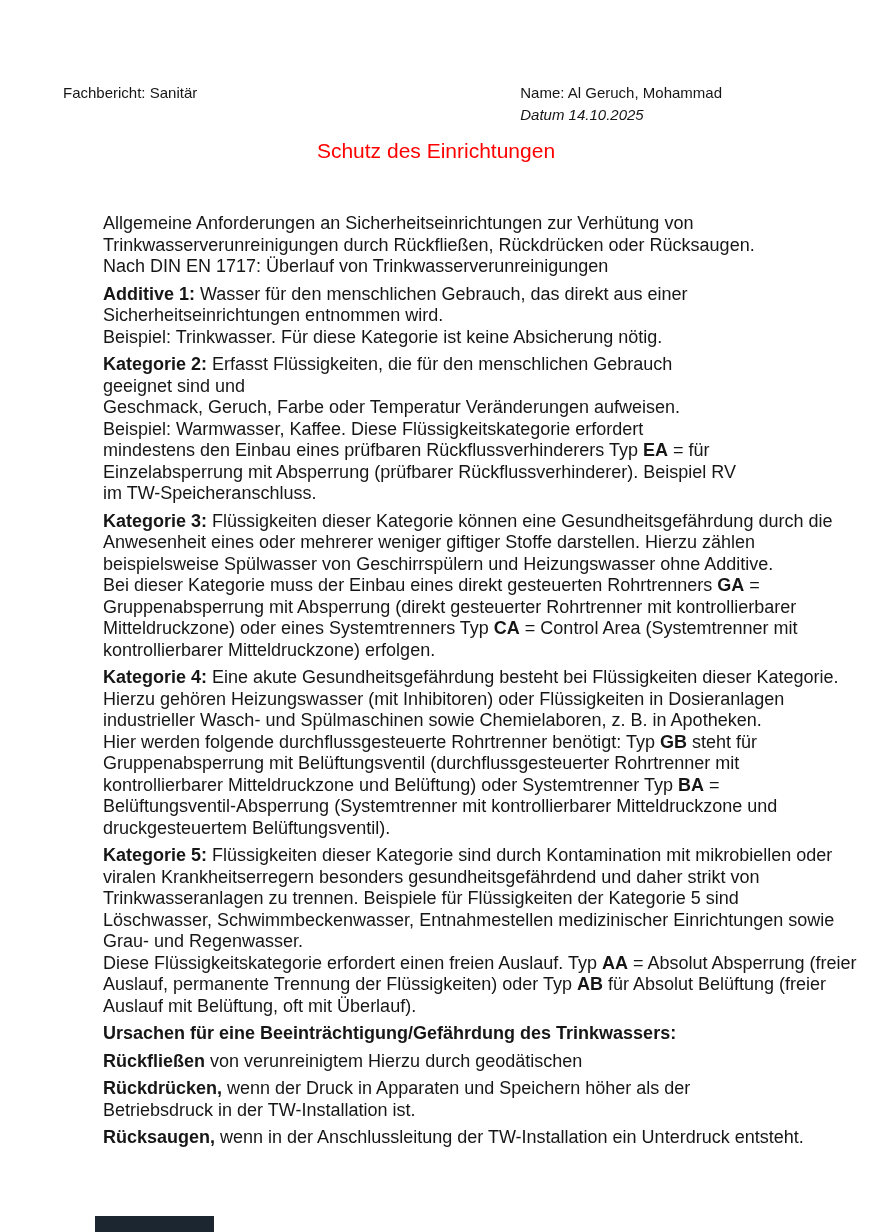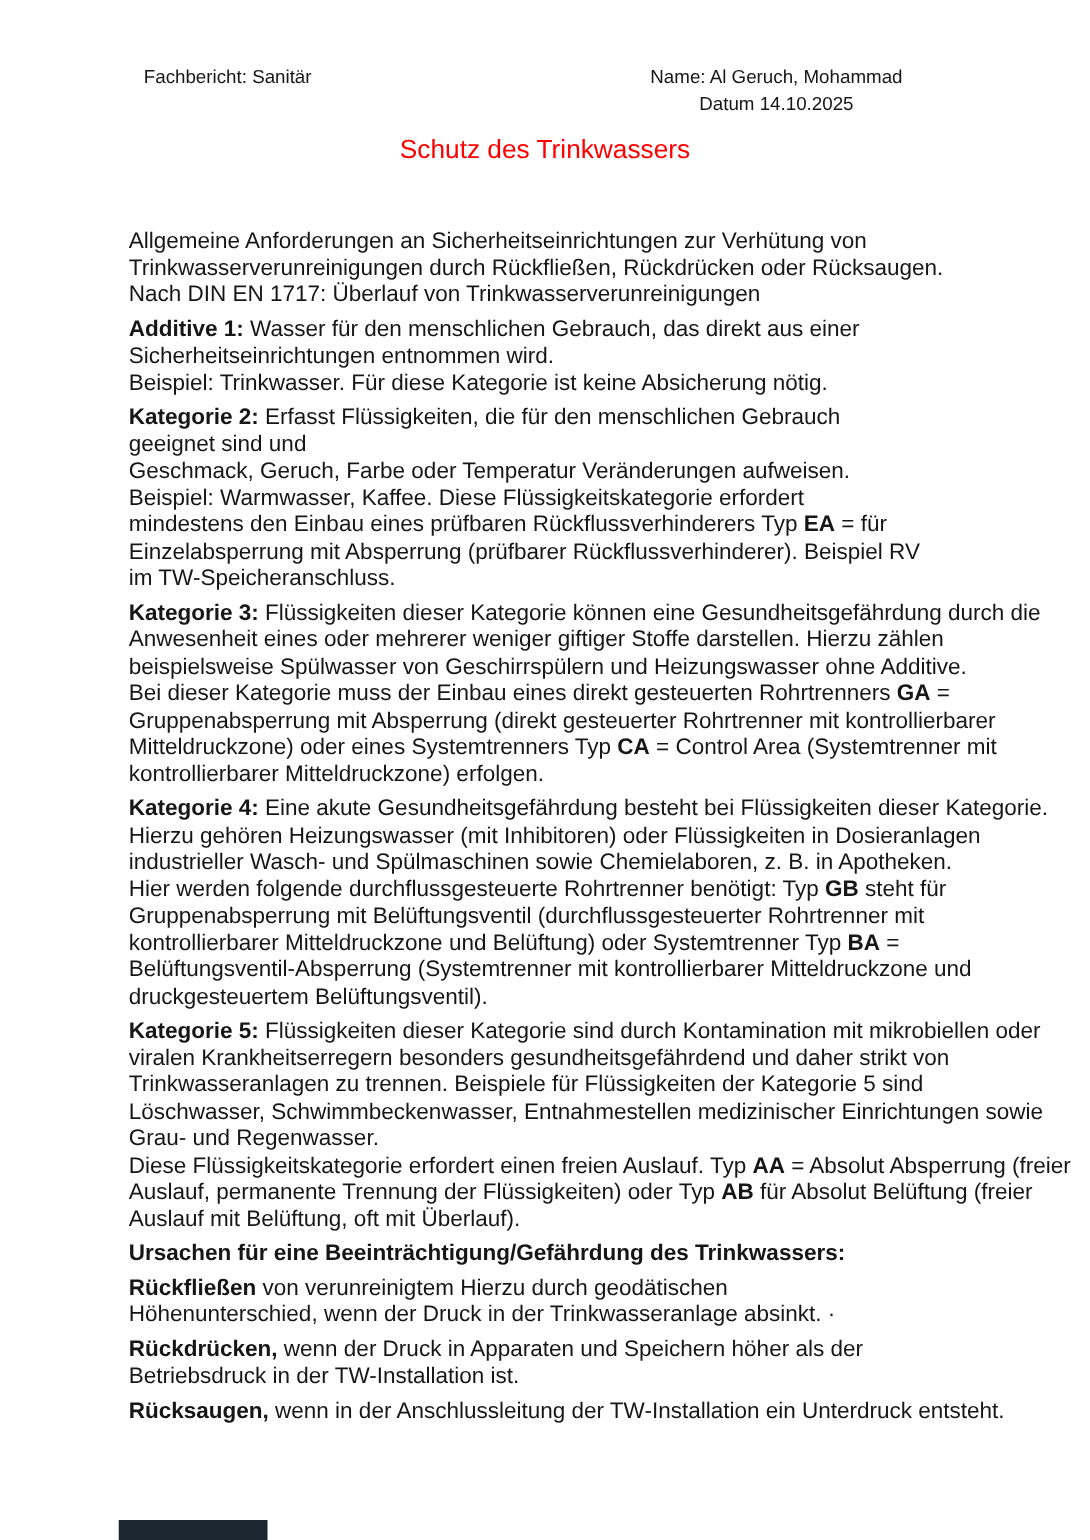--- a/index.html
+++ b/index.html
@@ -8,26 +8,27 @@
     width:872px;height:1232px;
     background:#ffffff;
     font-family:"Liberation Sans", sans-serif;
     color:#161616;
     overflow:hidden;
   }
   .header{
     display:flex;
     justify-content:space-between;
     align-items:flex-start;
-    padding:51px 150px 0 115px;
+    padding:51px 150px 0 63px;
     font-size:15px;
     line-height:22px;
+    margin-top:31px;
   }
   .hdr-right{display:inline-block;text-align:right;}
-  .hdr-right .hdr-date{text-align:center;}
+  .hdr-right .hdr-date{text-align:left;font-style:italic;}
   .title{
     margin:11px 0 0 0;
     width:872px;
     text-align:center;
     font-size:21px;
     font-weight:400;
     line-height:27px;
   }
   .body{
     padding:49px 0 0 103px;
@@ -49,30 +50,30 @@
 <div class="page">
 
   <div class="header">
     <div class="hdr-left">Fachbericht: Sanitär</div>
     <div class="hdr-right">
       <div>Name: Al Geruch, Mohammad</div>
       <div class="hdr-date">Datum 14.10.2025</div>
     </div>
   </div>
 
-  <h1 class="title" style="color: rgb(255, 0, 0);">Schutz des Trinkwassers</h1>
+  <h1 class="title" style="color: rgb(255, 0, 0);">Schutz des Einrichtungen</h1>
 
   <div class="body">
       <div class="para"><span>Allgemeine Anforderungen an Sicherheitseinrichtungen zur Verhütung von</span><br><span>Trinkwasserverunreinigungen durch Rückfließen, Rückdrücken oder Rücksaugen.</span><br><span>Nach DIN EN 1717: Überlauf von Trinkwasserverunreinigungen</span></div>
       <div class="para"><b>Additive 1:</b><span> Wasser für den menschlichen Gebrauch, das direkt aus einer</span><br><span>Sicherheitseinrichtungen entnommen wird.</span><br><span>Beispiel: Trinkwasser. Für diese Kategorie ist keine Absicherung nötig.</span></div>
       <div class="para"><b>Kategorie 2:</b><span> Erfasst Flüssigkeiten, die für den menschlichen Gebrauch</span><br><span>geeignet sind und</span><br><span>Geschmack, Geruch, Farbe oder Temperatur Veränderungen aufweisen.</span><br><span>Beispiel: Warmwasser, Kaffee. Diese Flüssigkeitskategorie erfordert</span><br><span>mindestens den Einbau eines prüfbaren Rückflussverhinderers Typ </span><b>EA</b><span> = für</span><br><span>Einzelabsperrung mit Absperrung (prüfbarer Rückflussverhinderer). Beispiel RV</span><br><span>im TW-Speicheranschluss.</span></div>
       <div class="para"><b>Kategorie 3:</b><span> Flüssigkeiten dieser Kategorie können eine Gesundheitsgefährdung durch die</span><br><span>Anwesenheit eines oder mehrerer weniger giftiger Stoffe darstellen. Hierzu zählen</span><br><span>beispielsweise Spülwasser von Geschirrspülern und Heizungswasser ohne Additive.</span><br><span>Bei dieser Kategorie muss der Einbau eines direkt gesteuerten Rohrtrenners </span><b>GA</b><span> =</span><br><span>Gruppenabsperrung mit Absperrung (direkt gesteuerter Rohrtrenner mit kontrollierbarer</span><br><span>Mitteldruckzone) oder eines Systemtrenners Typ </span><b>CA</b><span> = Control Area (Systemtrenner mit</span><br><span>kontrollierbarer Mitteldruckzone) erfolgen.</span></div>
       <div class="para"><b>Kategorie 4:</b><span> Eine akute Gesundheitsgefährdung besteht bei Flüssigkeiten dieser Kategorie.</span><br><span>Hierzu gehören Heizungswasser (mit Inhibitoren) oder Flüssigkeiten in Dosieranlagen</span><br><span>industrieller Wasch- und Spülmaschinen sowie Chemielaboren, z. B. in Apotheken.</span><br><span>Hier werden folgende durchflussgesteuerte Rohrtrenner benötigt: Typ </span><b>GB</b><span> steht für</span><br><span>Gruppenabsperrung mit Belüftungsventil (durchflussgesteuerter Rohrtrenner mit</span><br><span>kontrollierbarer Mitteldruckzone und Belüftung) oder Systemtrenner Typ </span><b>BA</b><span> =</span><br><span>Belüftungsventil-Absperrung (Systemtrenner mit kontrollierbarer Mitteldruckzone und</span><br><span>druckgesteuertem Belüftungsventil).</span></div>
       <div class="para"><b>Kategorie 5:</b><span> Flüssigkeiten dieser Kategorie sind durch Kontamination mit mikrobiellen oder</span><br><span>viralen Krankheitserregern besonders gesundheitsgefährdend und daher strikt von</span><br><span>Trinkwasseranlagen zu trennen. Beispiele für Flüssigkeiten der Kategorie 5 sind</span><br><span>Löschwasser, Schwimmbeckenwasser, Entnahmestellen medizinischer Einrichtungen sowie</span><br><span>Grau- und Regenwasser.</span><br><span>Diese Flüssigkeitskategorie erfordert einen freien Auslauf. Typ </span><b>AA</b><span> = Absolut Absperrung (freier</span><br><span>Auslauf, permanente Trennung der Flüssigkeiten) oder Typ </span><b>AB</b><span> für Absolut Belüftung (freier</span><br><span>Auslauf mit Belüftung, oft mit Überlauf).</span></div>
       <div class="para"><b>Ursachen für eine Beeinträchtigung/Gefährdung des Trinkwassers:</b></div>
-      <div class="para"><b>Rückfließen</b><span> von verunreinigtem Hierzu durch geodätischen</span><br><span>Höhenunterschied, wenn der Druck in der Trinkwasseranlage absinkt. ·</span></div>
+      <div class="para"><b>Rückfließen</b><span> von verunreinigtem Hierzu durch geodätischen</span><br></div>
       <div class="para"><b>Rückdrücken,</b><span> wenn der Druck in Apparaten und Speichern höher als der</span><br><span>Betriebsdruck in der TW-Installation ist.</span></div>
       <div class="para"><b>Rücksaugen,</b><span> wenn in der Anschlussleitung der TW-Installation ein Unterdruck entsteht.</span></div>
     </div>
 
   <div class="next-page-fragment" style="background: rgb(27, 38, 49);"></div>
 
 </div>
 
 </body></html>

